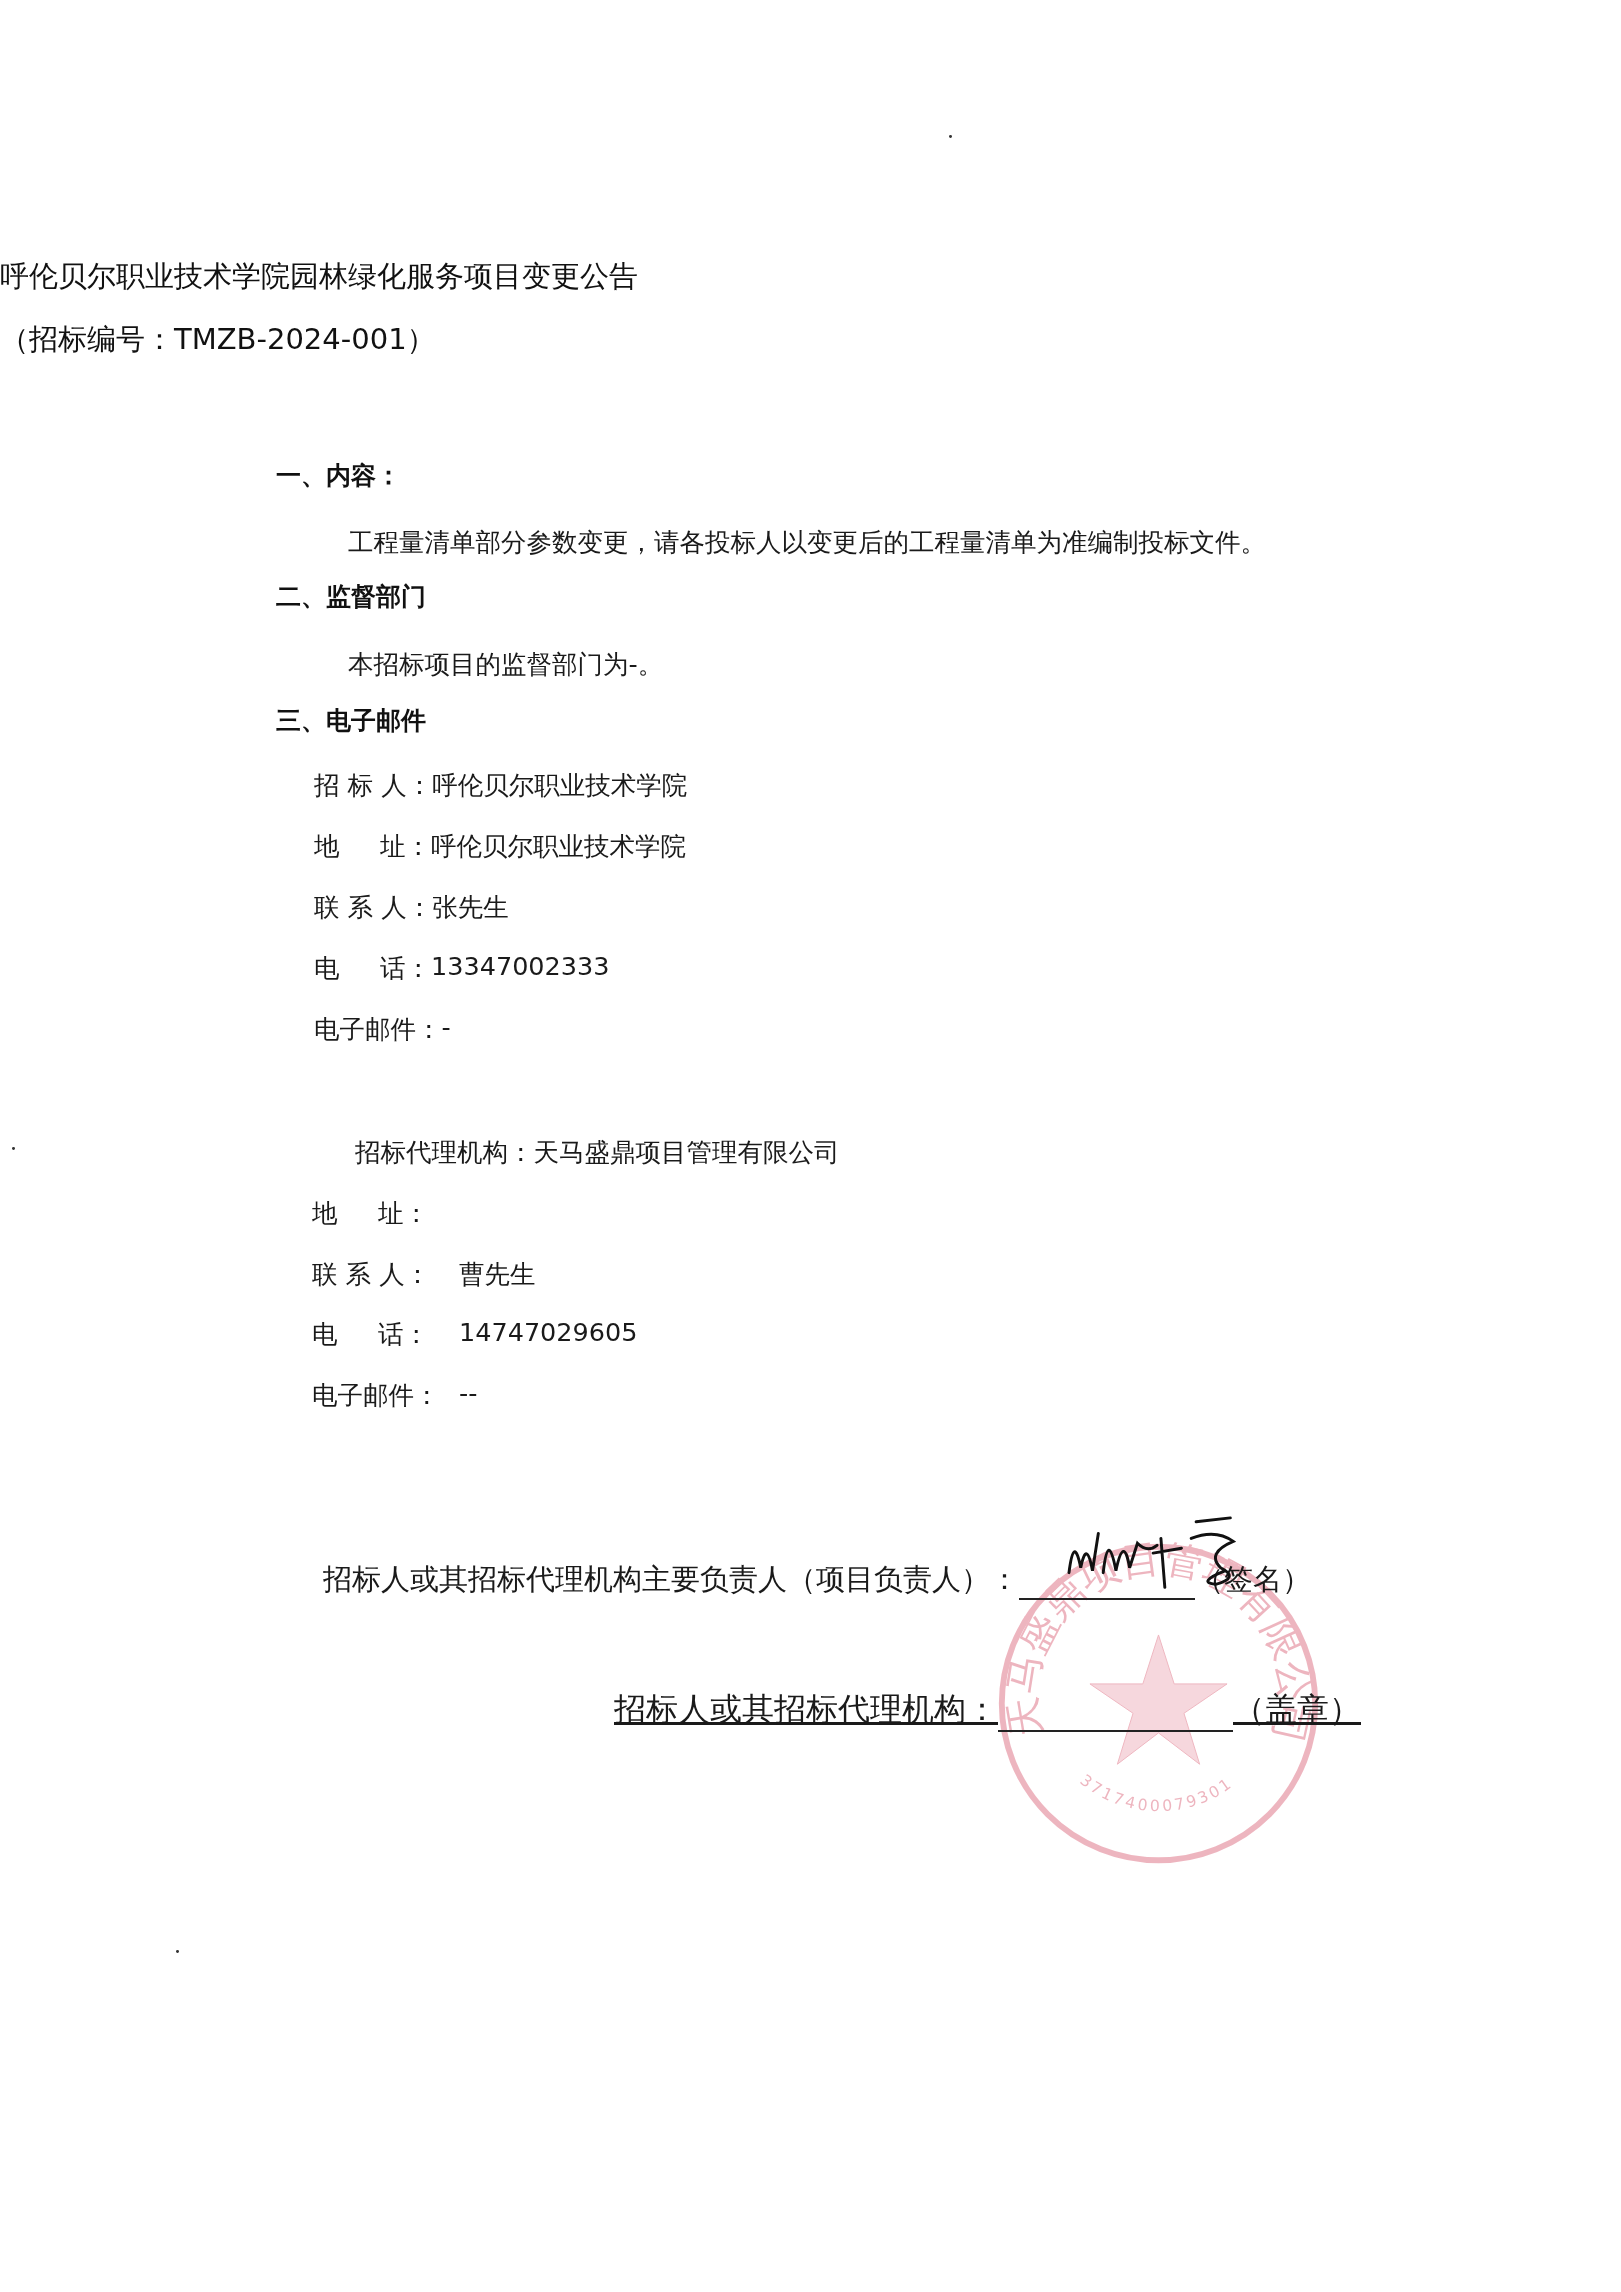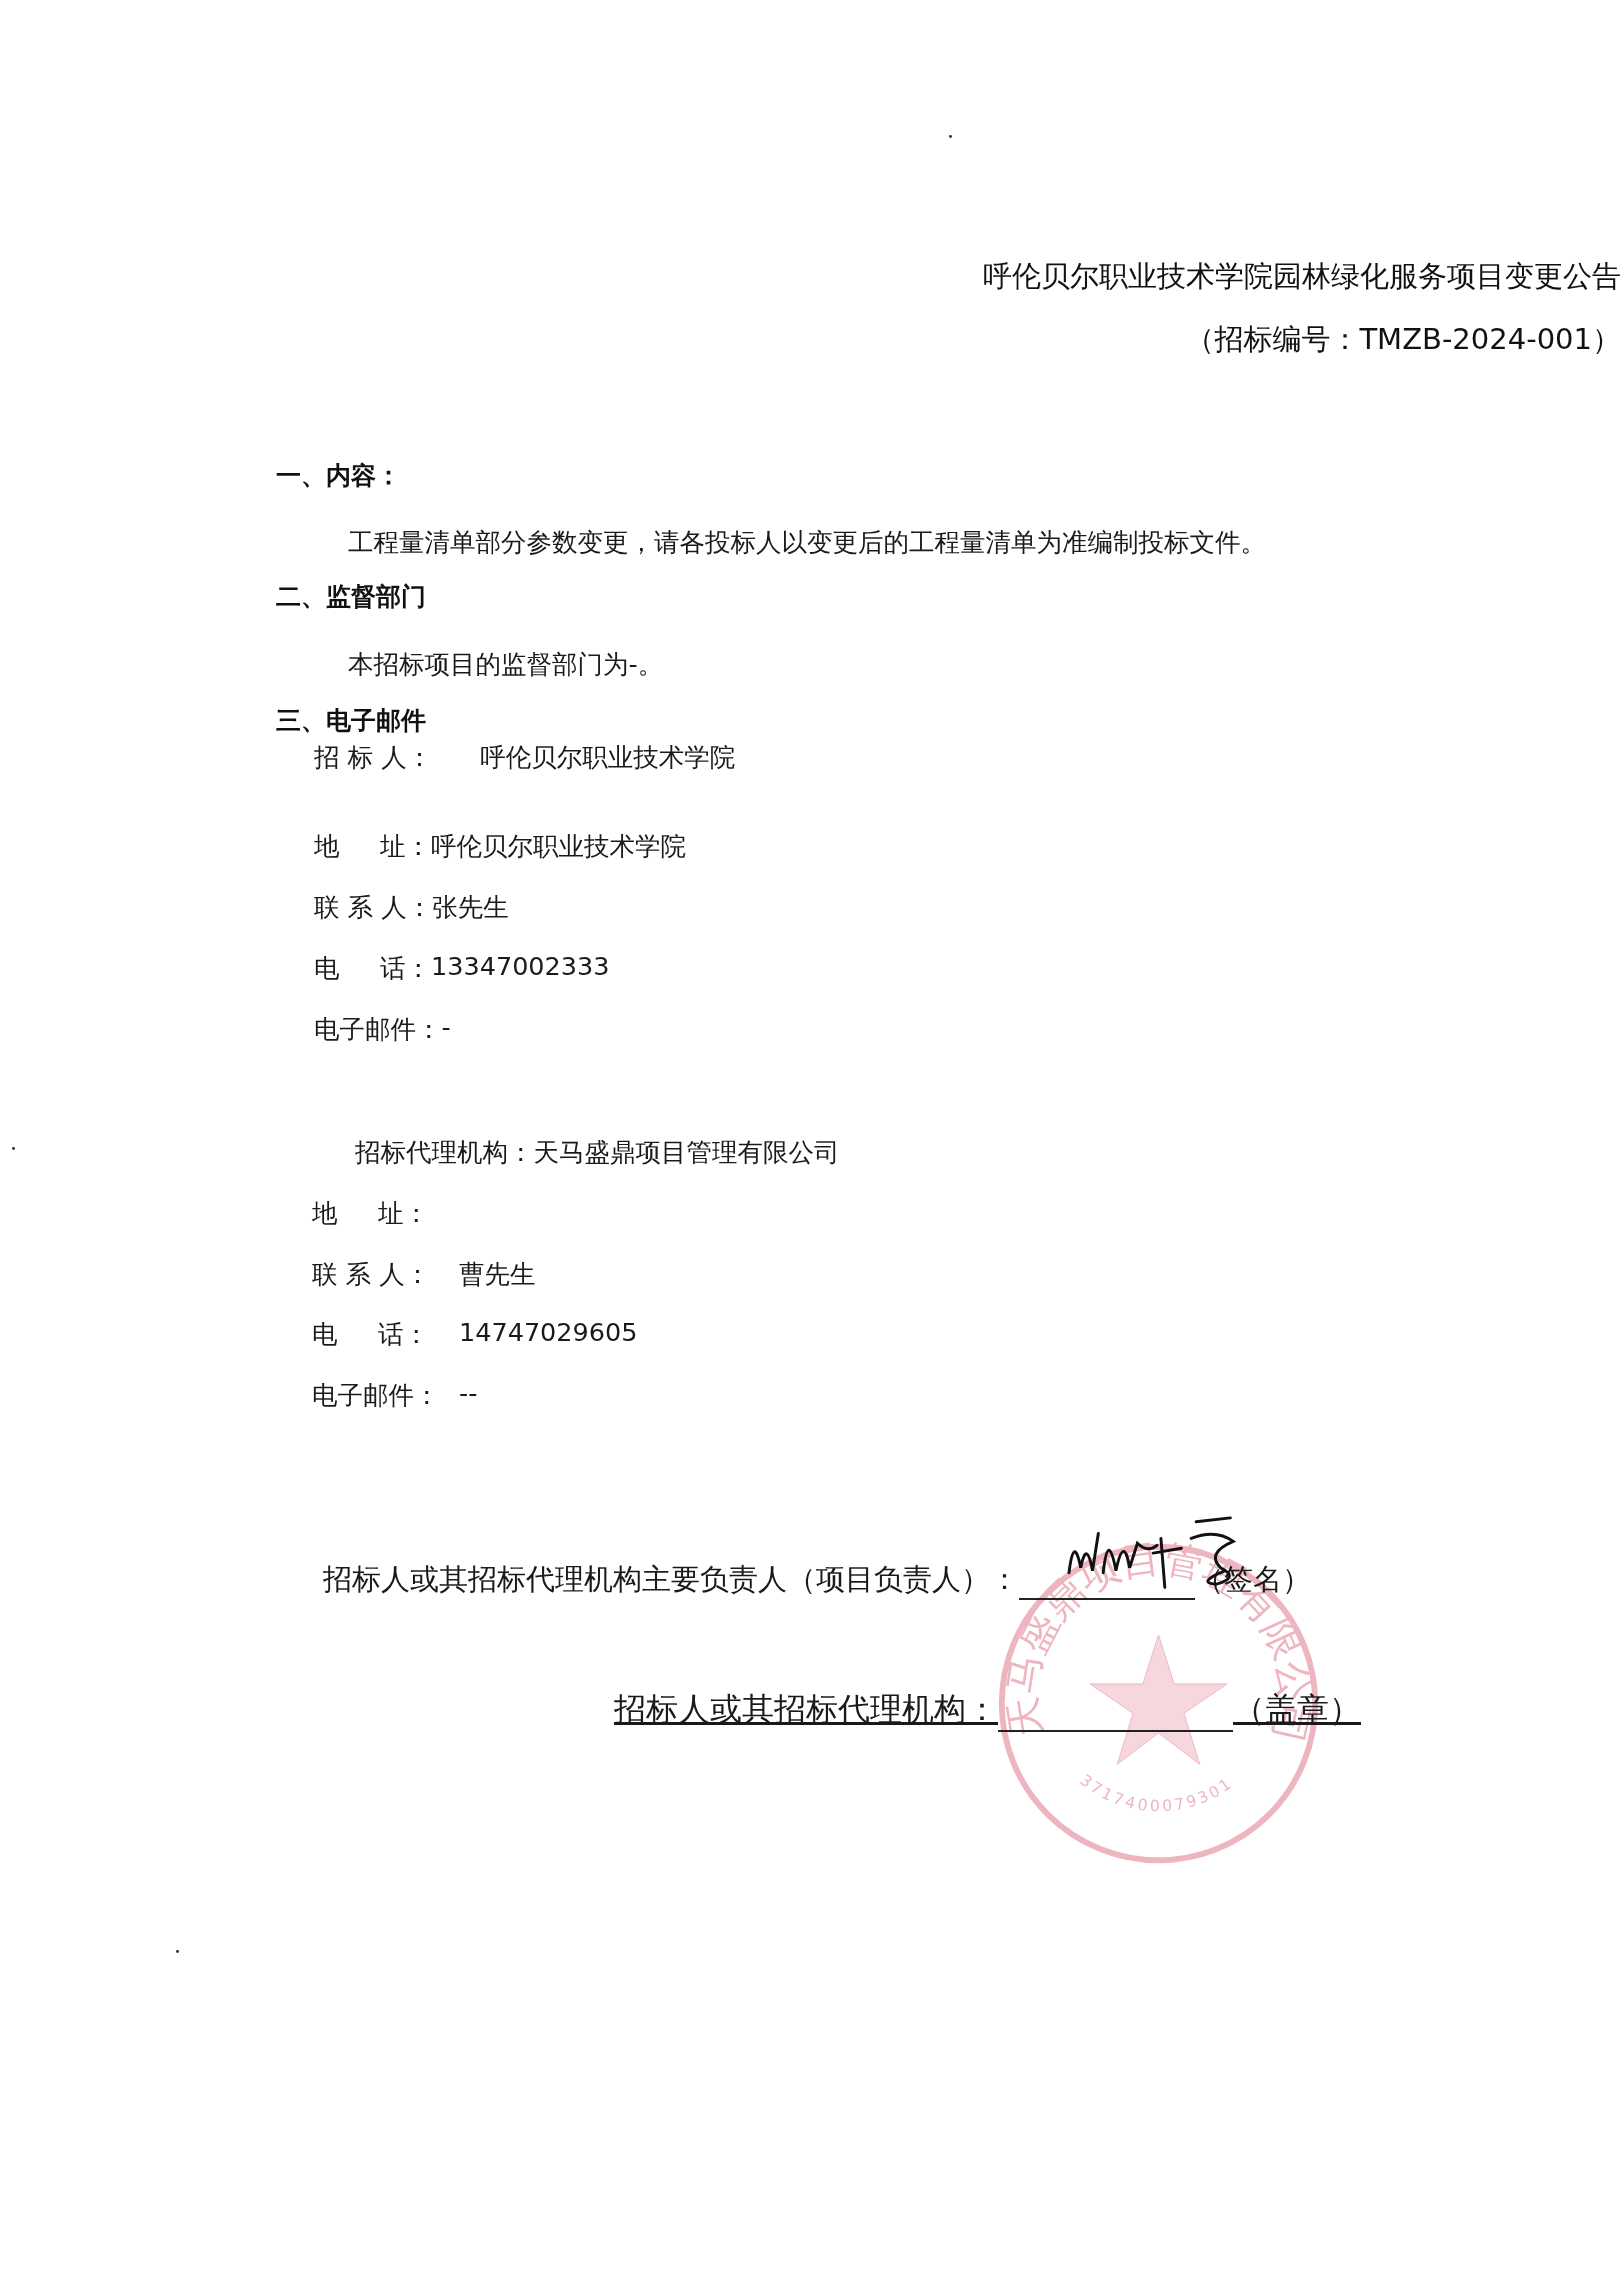--- a/index.html
+++ b/index.html
@@ -2,21 +2,21 @@
 <html><head>
 <meta charset="utf-8">
 <style>
   html, body { margin: 0; padding: 0; background: #ffffff; }
   body {
     width: 1621px; height: 2293px; position: relative; overflow: hidden;
     font-family: "DejaVu Serif", "Liberation Serif", serif;
     color: #1a1a1a;
   }
   .title {
-    position: absolute; left: 0; width: 1621px; text-align: right;
+    position: absolute; left: 0; width: 1621px; text-align: left;
     font-family: "DejaVu Sans", "Liberation Sans", sans-serif;
     font-size: 29px; color: #111;
   }
   .t1 { top: 257px; }
   .t2 { top: 320px; }
   .h {
     position: absolute; left: 276px; font-size: 25px; font-weight: bold;
     font-family: "DejaVu Sans", "Liberation Sans", sans-serif; color: #111;
   }
   .p {
@@ -58,21 +58,21 @@
   <div class="title t2">（招标编号：TMZB-2024-001）</div>
 
   <div class="h" style="top:459px;">一、内容：</div>
   <div class="p" style="left:316px; top:525px;">工程量清单部分参数变更，请各投标人以变更后的工程量清单为准编制投标文件。</div>
 
   <div class="h" style="top:580px;text-align:center;">二、监督部门</div>
   <div class="p" style="left:316px; top:647px;">本招标项目的监督部门为-。</div>
 
   <div class="h" style="top:704px;">三、电子邮件</div>
 
-  <div class="row" style="left:314px; top:740px;gap:48px;">
+  <div class="row" style="left:314px; top:768px;">
     <span class="lab">招 标 人：</span>
     <span class="val">呼伦贝尔职业技术学院</span>
   </div>
   <div class="row" style="left:314px; top:829px;">
     <span class="lab">地     址：</span>
     <span class="val">呼伦贝尔职业技术学院</span>
   </div>
   <div class="row" style="left:314px; top:890px;">
     <span class="lab">联 系 人：</span>
     <span class="val">张先生</span>

